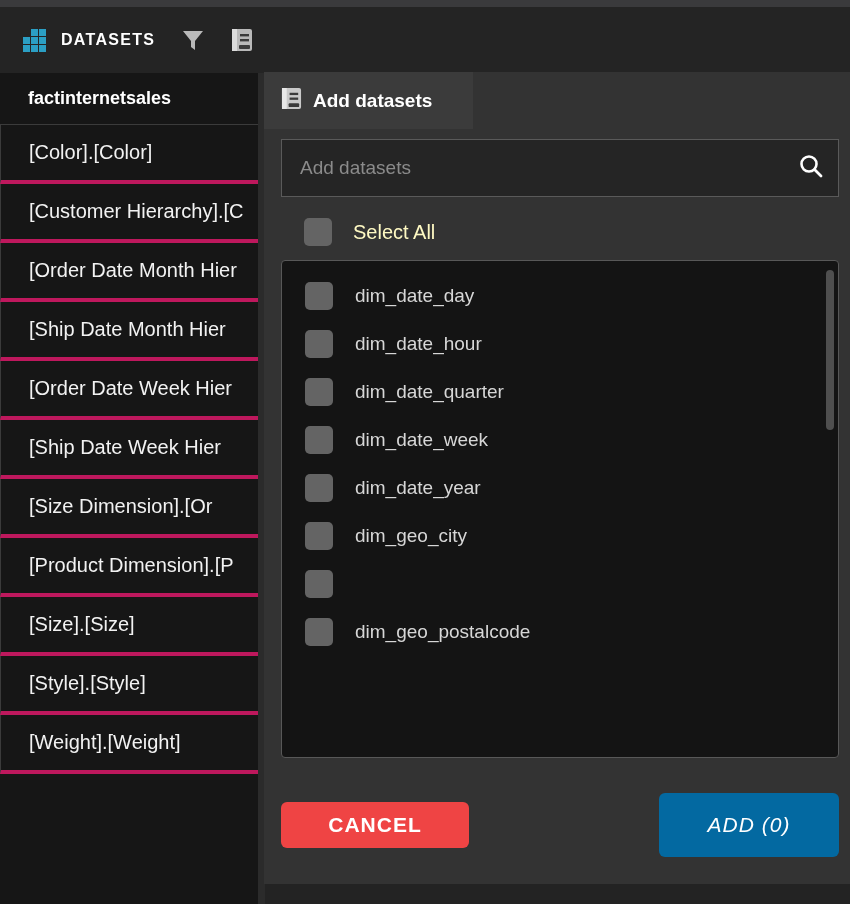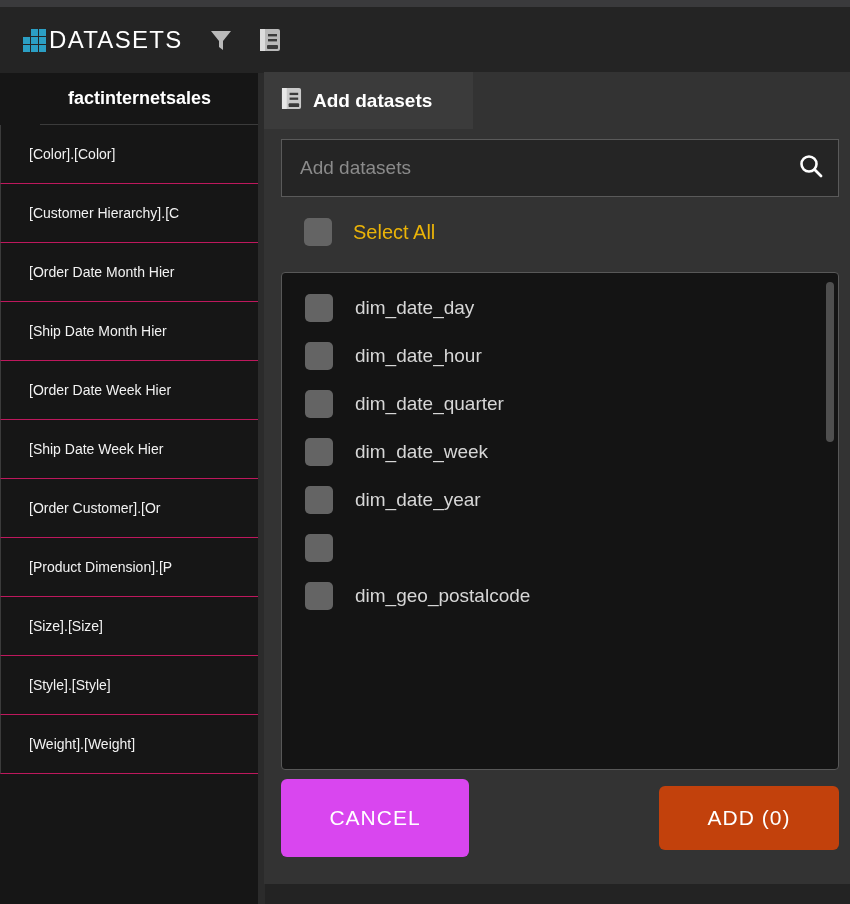--- a/index.html
+++ b/index.html
@@ -46,24 +46,25 @@
     flex: 0 0 auto;
   }
   .grid-icon i {
     position: absolute;
     width: 7px; height: 7px;
     background: #2b9fc4;
     display: block;
   }
 
   .panel-title {
-    font-size: 24px;
-    font-weight: normal;
+    font-size: 16px;
+    font-weight: bold;
     color: #ffffff;
     letter-spacing: 1.3px;
+    margin-left: 12px;
     white-space: nowrap;
   }
 
   .hdr-icons {
     display: flex;
     align-items: center;
     margin-left: 26px;
     gap: 26px;
   }
   .hdr-icons svg { display: block; }
@@ -90,32 +91,31 @@
     height: 52px;
     display: flex;
     align-items: center;
     padding-left: 28px;
     font-size: 18px;
     font-weight: bold;
     color: #ffffff;
     background: #161616;
     border-bottom: 1px solid #3b3b3b;
     white-space: nowrap;
-    margin-left: 40px;
   }
 
   .ds-row {
     height: 59px;
     display: flex;
     align-items: center;
     padding-left: 28px;
-    font-size: 14px;
+    font-size: 20px;
     color: #f2f2f2;
     background: #161616;
-    border-bottom: 1px solid #be185d;
+    border-bottom: 4px solid #be185d;
     border-left: 1px solid #3b3b3b;
     white-space: nowrap;
     overflow: hidden;
   }
 
   
   .modal {
     position: absolute;
     left: 264px;
     top: 72px;
@@ -182,29 +182,29 @@
   }
   .cb {
     width: 28px; height: 28px;
     border-radius: 5px;
     background: #646464;
     flex: 0 0 auto;
     cursor: pointer;
   }
   .select-all-label {
     font-size: 20px;
-    color: #eab308;
+    color: #fef9c3;
     margin-left: 21px;
     white-space: nowrap;
   }
 
   
   .listbox {
     position: relative;
-    margin-top: 16px;
+    margin-top: 4px;
     height: 498px;
     border: 1px solid #585858;
     border-radius: 4px;
     background: #141414;
     overflow: hidden;
   }
   .list-inner {
     position: absolute;
     top: 11px; left: 0; right: 0;
   }
@@ -253,27 +253,29 @@
     border: none;
     border-radius: 6px;
     font-size: 21px;
     font-family: "Liberation Sans", sans-serif;
     letter-spacing: 1px;
     cursor: pointer;
     color: #ffffff;
   }
   .btn-cancel {
     width: 188px;
-    height: 78px;
-    background: #d946ef;
+    height: 46px;
+    background: #ef4444;
+    font-weight: bold;
   }
   .btn-add {
     width: 180px;
     height: 64px;
-    background: #c2410c;
+    background: #0369a1;
+    font-style: italic;
   }
 </style>
 </head>
 <body>
 
 <div id="app">
 
   <div class="top-strip"></div>
 
   <div class="panel-header">
@@ -308,21 +310,21 @@
 
   <div class="sidebar">
     <div class="ds-title">factinternetsales</div>
     <div id="sidebar-rows">
         <div class="ds-row">[Color].[Color]</div>
         <div class="ds-row">[Customer Hierarchy].[C</div>
         <div class="ds-row">[Order Date Month Hier</div>
         <div class="ds-row">[Ship Date Month Hier</div>
         <div class="ds-row">[Order Date Week Hier</div>
         <div class="ds-row">[Ship Date Week Hier</div>
-        <div class="ds-row">[Order Customer].[Or</div>
+        <div class="ds-row">[Size Dimension].[Or</div>
         <div class="ds-row">[Product Dimension].[P</div>
         <div class="ds-row">[Size].[Size]</div>
         <div class="ds-row">[Style].[Style]</div>
         <div class="ds-row">[Weight].[Weight]</div>
       </div>
   </div>
   <div class="sidebar-scroll-rail"></div>
 
   <div class="modal">
 
@@ -373,20 +375,24 @@
             <div class="list-item">
               <span class="cb"></span>
               <span class="list-item-label">dim_date_week</span>
             </div>
             <div class="list-item">
               <span class="cb"></span>
               <span class="list-item-label">dim_date_year</span>
             </div>
             <div class="list-item">
               <span class="cb"></span>
+              <span class="list-item-label">dim_geo_city</span>
+            </div>
+            <div class="list-item">
+              <span class="cb"></span>
             </div>
             <div class="list-item">
               <span class="cb"></span>
               <span class="list-item-label">dim_geo_postalcode</span>
             </div>
             <div class="list-item"></div>
           </div>
         <div class="list-scrollbar">
           <div class="list-thumb"></div>
         </div>

